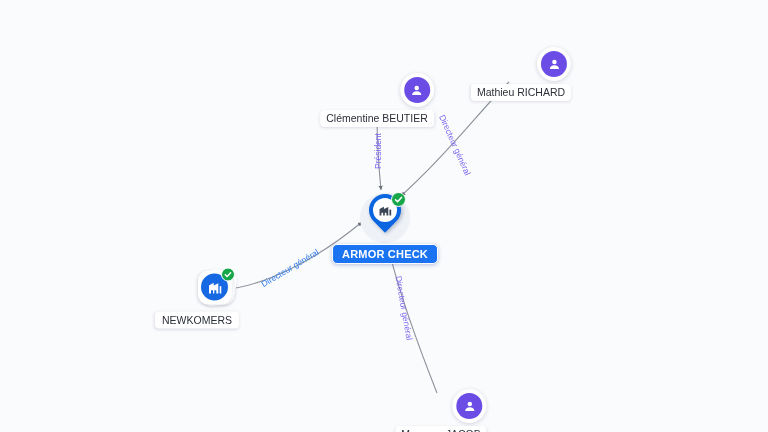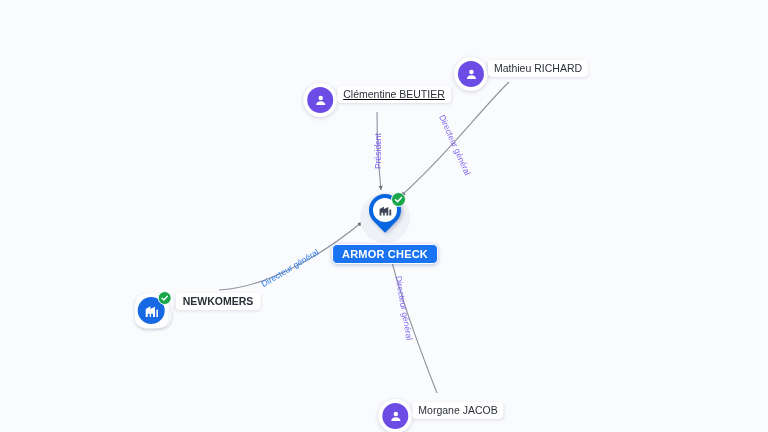--- a/index.html
+++ b/index.html
@@ -21,22 +21,22 @@
     top: 0;
     width: 768px;
     height: 432px;
   }
 
   
   .node {
     position: absolute;
     transform: translate(-50%, -50%);
     display: flex;
-    flex-direction: row;
-    align-items: flex-start;
+    flex-direction: column;
+    align-items: flex-end;
   }
 
   
   .person-halo {
     width: 34px;
     height: 34px;
     border-radius: 50%;
     background: #ffffff;
     box-shadow: 0 1px 4px rgba(40,50,90,0.20);
     display: flex;
@@ -228,21 +228,21 @@
   </svg>
 
   <div class="edge-label purple" style="left:378px; top:151px; transform:translate(-50%,-50%) rotate(-90deg);">Président</div>
 
   <div class="edge-label purple" style="left:455px; top:145px; transform:translate(-50%,-50%) rotate(66deg);">Directeur général</div>
 
   <div class="edge-label blue" style="left:290px; top:268px; transform:translate(-50%,-50%) rotate(-31deg);">Directeur général</div>
 
   <div class="edge-label purple" style="left:404px; top:308px; transform:translate(-50%,-50%) rotate(80deg);">Directeur général</div>
 
-  <div class="node" style="left:377px; top:100px;text-decoration:underline;">
+  <div class="node" style="left:377px; top:100px;">
     <div class="person-halo">
       <div class="person-disc">
         <svg width="15" height="15" viewBox="0 0 24 24" fill="#ffffff">
           <circle cx="12" cy="8" r="3.6"></circle>
           <path d="M4.6 19.2c0-4 3.3-6.2 7.4-6.2s7.4 2.2 7.4 6.2z"></path>
         </svg>
       </div>
     </div>
     <div class="person-label">Clémentine BEUTIER</div>
   </div>
@@ -252,21 +252,21 @@
       <div class="person-disc">
         <svg width="15" height="15" viewBox="0 0 24 24" fill="#ffffff">
           <circle cx="12" cy="8" r="3.6"></circle>
           <path d="M4.6 19.2c0-4 3.3-6.2 7.4-6.2s7.4 2.2 7.4 6.2z"></path>
         </svg>
       </div>
     </div>
     <div class="person-label">Mathieu RICHARD</div>
   </div>
 
-  <div class="node" style="left:197px; top:312px;font-weight:bold;">
+  <div class="node" style="left:197px; top:298px;">
     <div class="company-stack">
       <div class="sheet s1"></div>
       <div class="sheet s2"></div>
       <div class="sheet s3"></div>
       <div class="company-disc">
         <svg width="16" height="16" viewBox="0 0 24 24" fill="#ffffff">
           <path d="M3 21V9l7-4v4l7-3.2V21h-3v-5h-3v5H9v-5H6v5z"></path>
           <rect x="19" y="10" width="2.4" height="11"></rect>
         </svg>
       </div>

